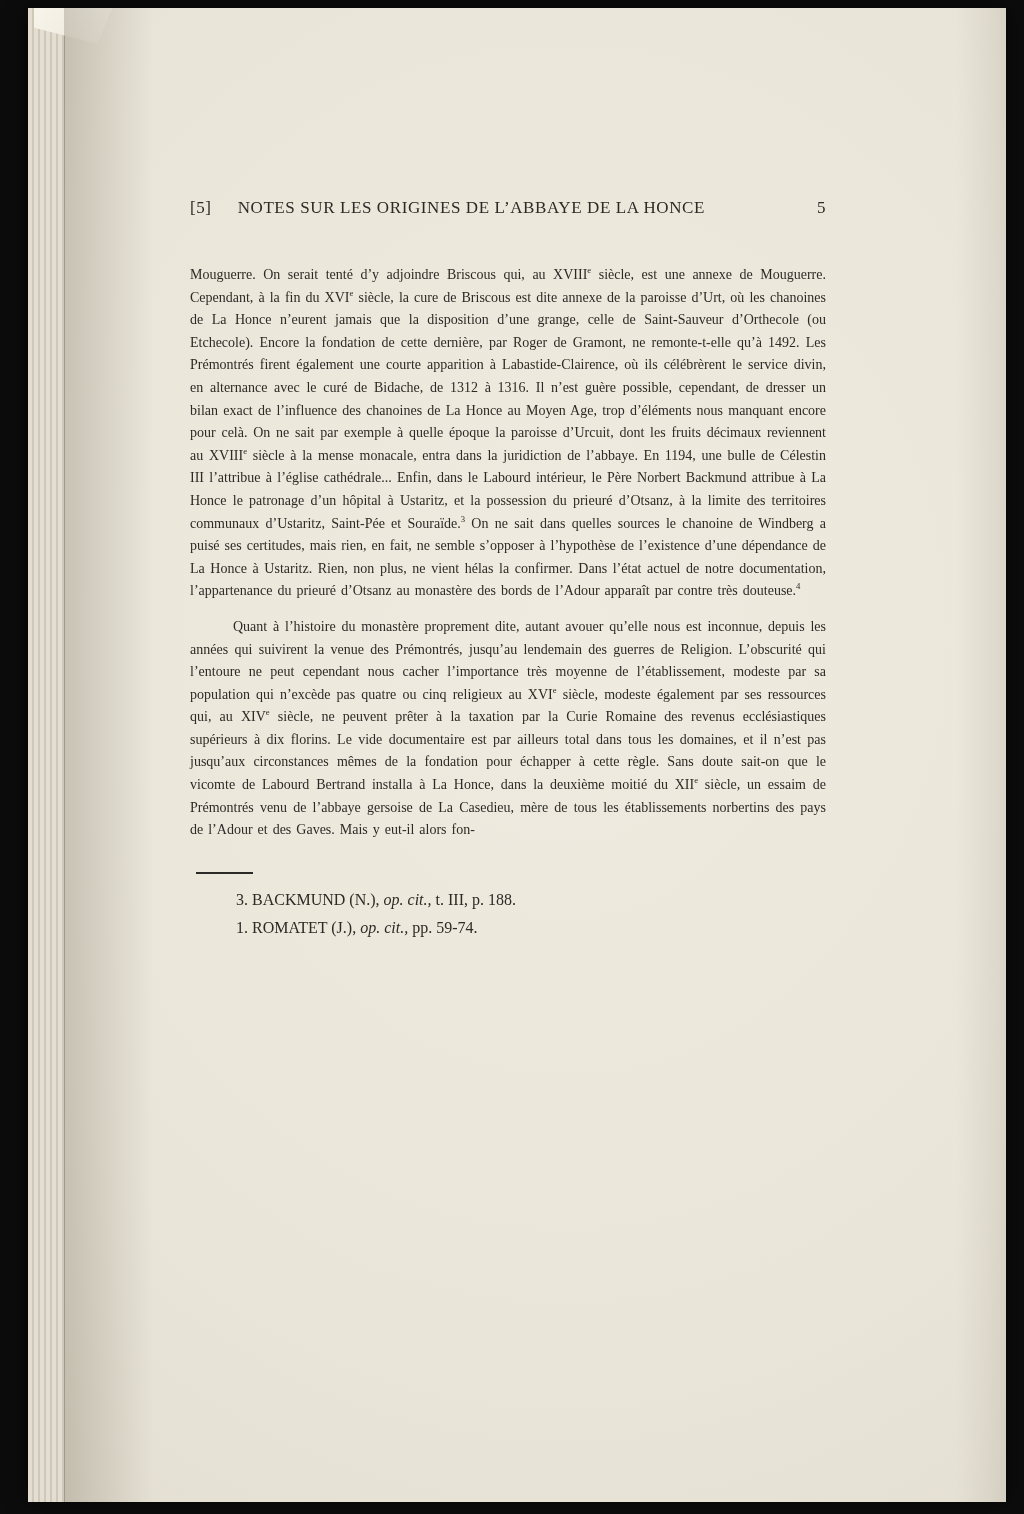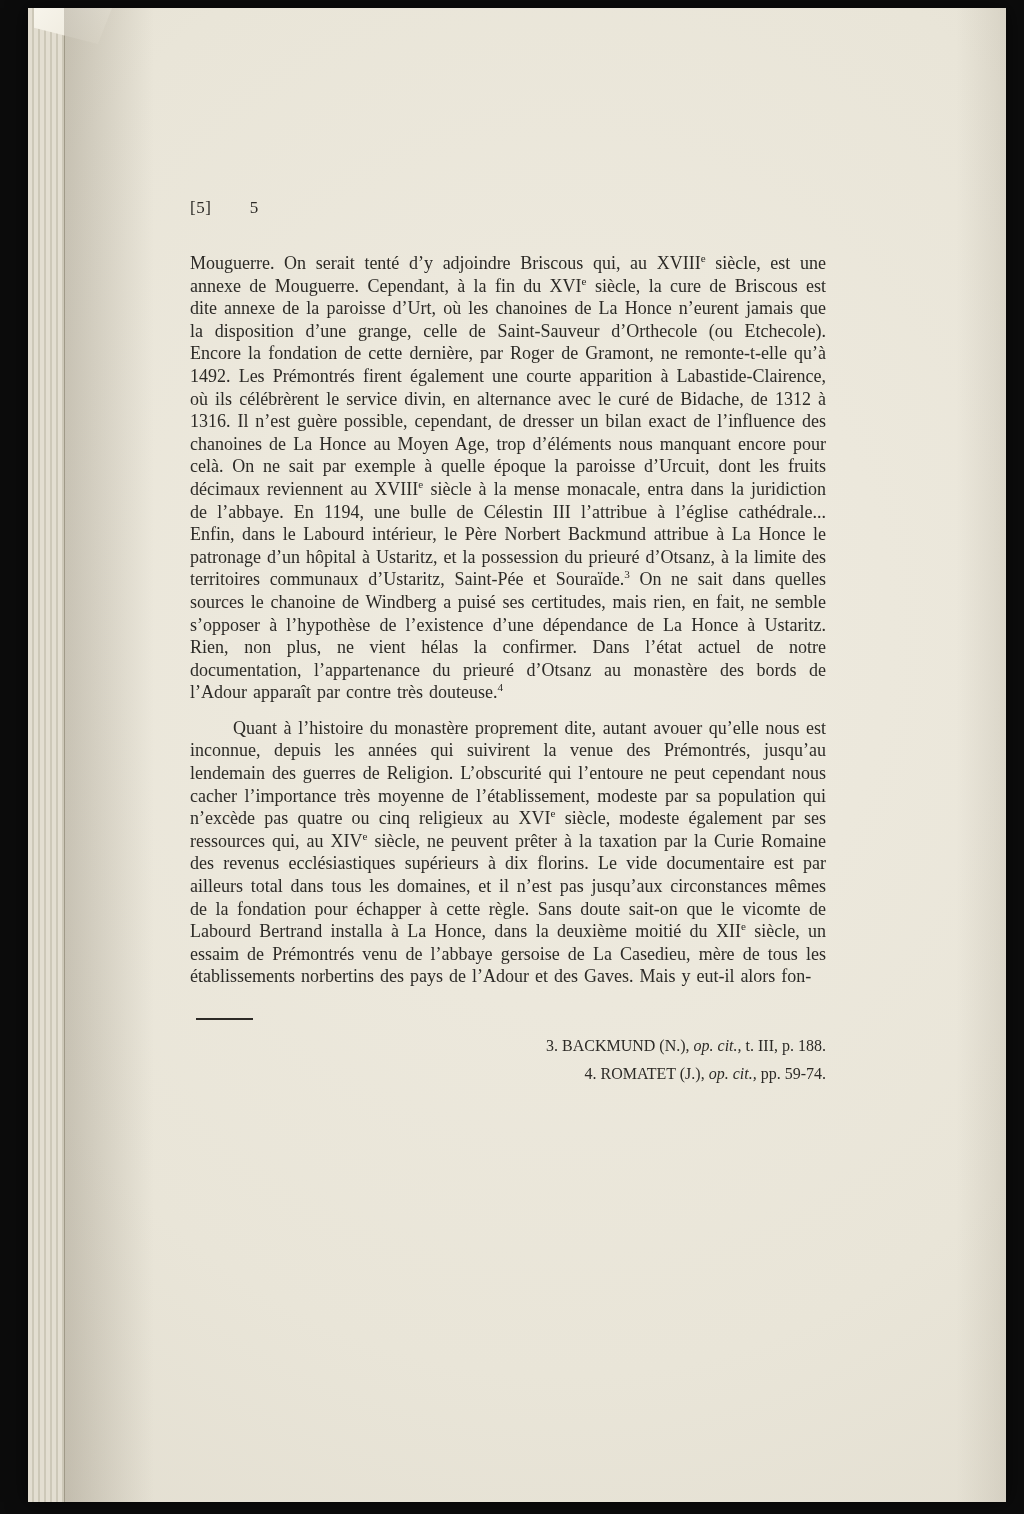--- a/index.html
+++ b/index.html
@@ -63,22 +63,22 @@
     display: flex;
     align-items: baseline;
     font-size: 17px;
     letter-spacing: 0.6px;
     white-space: nowrap;
   }
   .bracket { margin-right: 26px; }
   .title { flex: 1; }
   .pagenum { margin-left: 12px; }
   .body {
-    margin-top: 34px;
-    font-size: 18px;
+    margin-top: 46px;
+    font-size: 14px;
     line-height: 22.6px;
     text-align: justify;
     word-spacing: 1.5px;
   }
   .body p { margin: 0; }
   .body p + p {
     margin-top: 13px;
     text-indent: 43px;
   }
   sup {
@@ -89,53 +89,53 @@
   .fn-rule {
     width: 57px;
     height: 2px;
     background: #2c2a26;
     margin: 30px 0 12px 6px;
   }
   .footnotes {
     font-size: 16px;
     line-height: 28px;
     padding-left: 46px;
-    text-align: right;
   }
   .footnote { white-space: nowrap; }
   .italic { font-style: italic; }
 </style>
 </head>
 <body>
 
 <div class="scan">
   <div class="page">
     <div class="edge-stack"></div>
     <div class="corner-notch"></div>
     <div class="gutter-shadow"></div>
     <div class="right-shade"></div>
 
     <div class="content">
 
       <div class="header-row">
         <span class="bracket">[5]</span>
+        <span class="title">NOTES SUR LES ORIGINES DE L’ABBAYE DE LA HONCE</span>
         <span class="pagenum">5</span>
       </div>
 
       <div class="body">
         <p>Mouguerre. On serait tenté d’y adjoindre Briscous qui, au XVIII<sup>e</sup> siècle, est une annexe de Mouguerre. Cependant, à la fin du XVI<sup>e</sup> siècle, la cure de Briscous est dite annexe de la paroisse d’Urt, où les chanoines de La Honce n’eurent jamais que la disposition d’une grange, celle de Saint-Sauveur d’Orthecole (ou Etchecole). Encore la fondation de cette dernière, par Roger de Gramont, ne remonte-t-elle qu’à 1492. Les Prémontrés firent également une courte apparition à Labastide-Clairence, où ils célébrèrent le service divin, en alternance avec le curé de Bidache, de 1312 à 1316. Il n’est guère possible, cependant, de dresser un bilan exact de l’influence des chanoines de La Honce au Moyen Age, trop d’éléments nous manquant encore pour celà. On ne sait par exemple à quelle époque la paroisse d’Urcuit, dont les fruits décimaux reviennent au XVIII<sup>e</sup> siècle à la mense monacale, entra dans la juridiction de l’abbaye. En 1194, une bulle de Célestin III l’attribue à l’église cathédrale... Enfin, dans le Labourd intérieur, le Père Norbert Backmund attribue à La Honce le patronage d’un hôpital à Ustaritz, et la possession du prieuré d’Otsanz, à la limite des territoires communaux d’Ustaritz, Saint-Pée et Souraïde.<sup>3</sup> On ne sait dans quelles sources le chanoine de Windberg a puisé ses certitudes, mais rien, en fait, ne semble s’opposer à l’hypothèse de l’existence d’une dépendance de La Honce à Ustaritz. Rien, non plus, ne vient hélas la confirmer. Dans l’état actuel de notre documentation, l’appartenance du prieuré d’Otsanz au monastère des bords de l’Adour apparaît par contre très douteuse.<sup>4</sup></p>
         <p>Quant à l’histoire du monastère proprement dite, autant avouer qu’elle nous est inconnue, depuis les années qui suivirent la venue des Prémontrés, jusqu’au lendemain des guerres de Religion. L’obscurité qui l’entoure ne peut cependant nous cacher l’importance très moyenne de l’établissement, modeste par sa population qui n’excède pas quatre ou cinq religieux au XVI<sup>e</sup> siècle, modeste également par ses ressources qui, au XIV<sup>e</sup> siècle, ne peuvent prêter à la taxation par la Curie Romaine des revenus ecclésiastiques supérieurs à dix florins. Le vide documentaire est par ailleurs total dans tous les domaines, et il n’est pas jusqu’aux circonstances mêmes de la fondation pour échapper à cette règle. Sans doute sait-on que le vicomte de Labourd Bertrand installa à La Honce, dans la deuxième moitié du XII<sup>e</sup> siècle, un essaim de Prémontrés venu de l’abbaye gersoise de La Casedieu, mère de tous les établissements norbertins des pays de l’Adour et des Gaves. Mais y eut-il alors fon-</p>
       </div>
 
       <div class="fn-rule"></div>
 
       <div class="footnotes">
         <div class="footnote">
           <span>3. BACKMUND (N.), </span><span class="italic">op. cit.,</span><span> t. III, p. 188.</span>
         </div>
         <div class="footnote">
-          <span>4. ROMATET (J.), </span><span class="italic">op. cit.,</span><span> pp. 59-74.</span>
+          <span>1. ROMATET (J.), </span><span class="italic">op. cit.,</span><span> pp. 59-74.</span>
         </div>
       </div>
 
     </div>
   </div>
 </div>
 
 </body></html>

